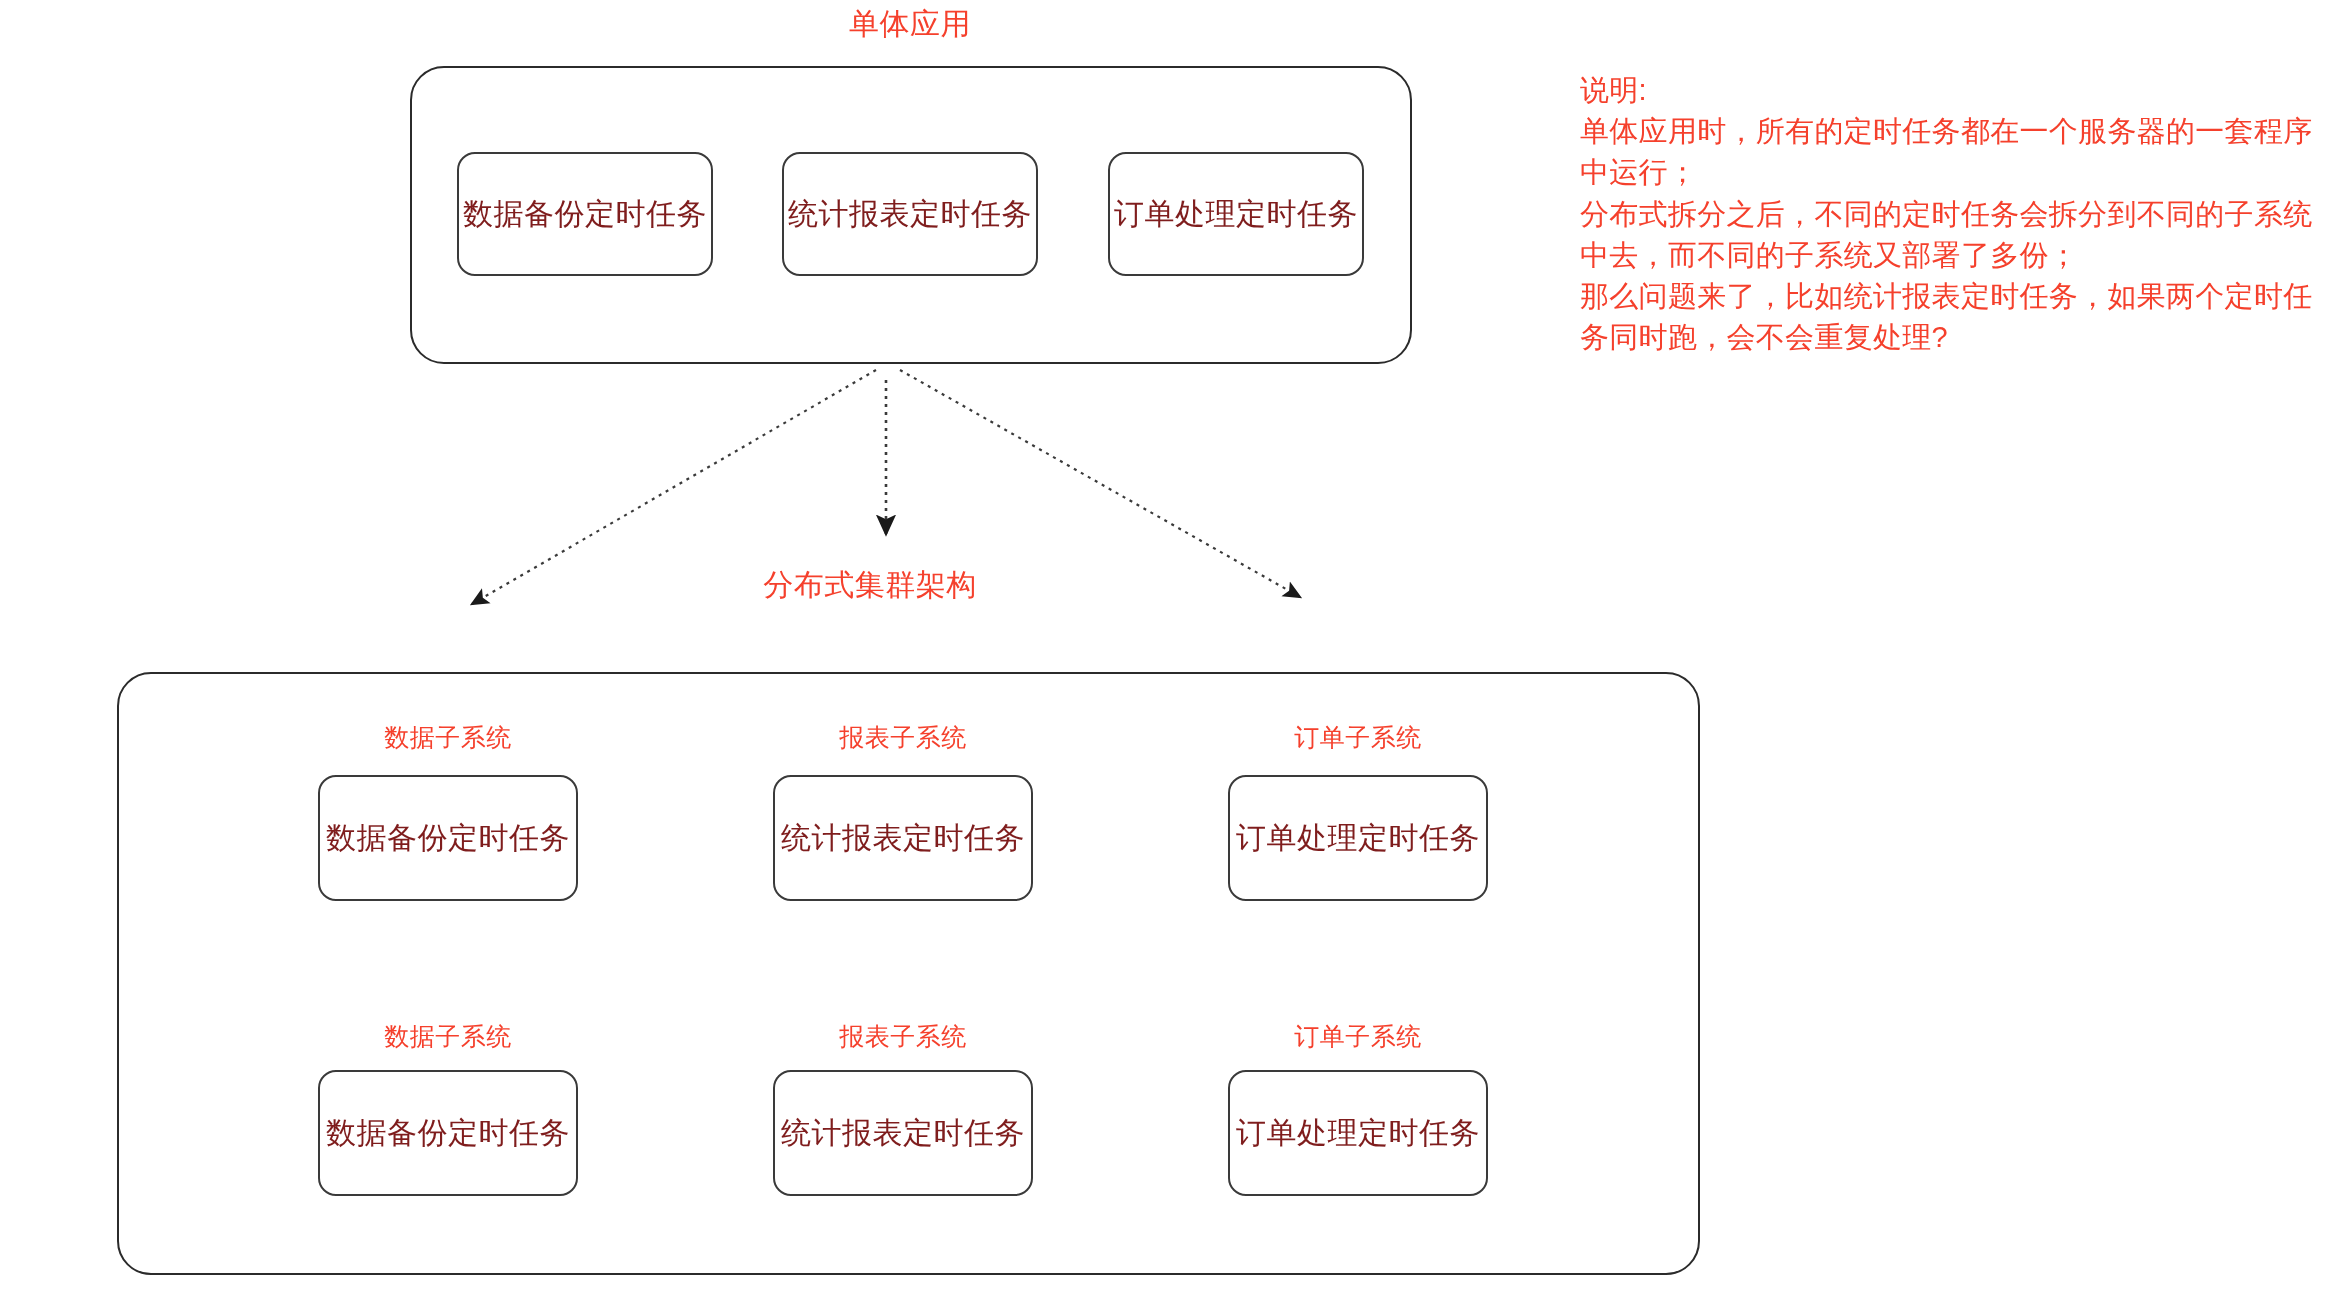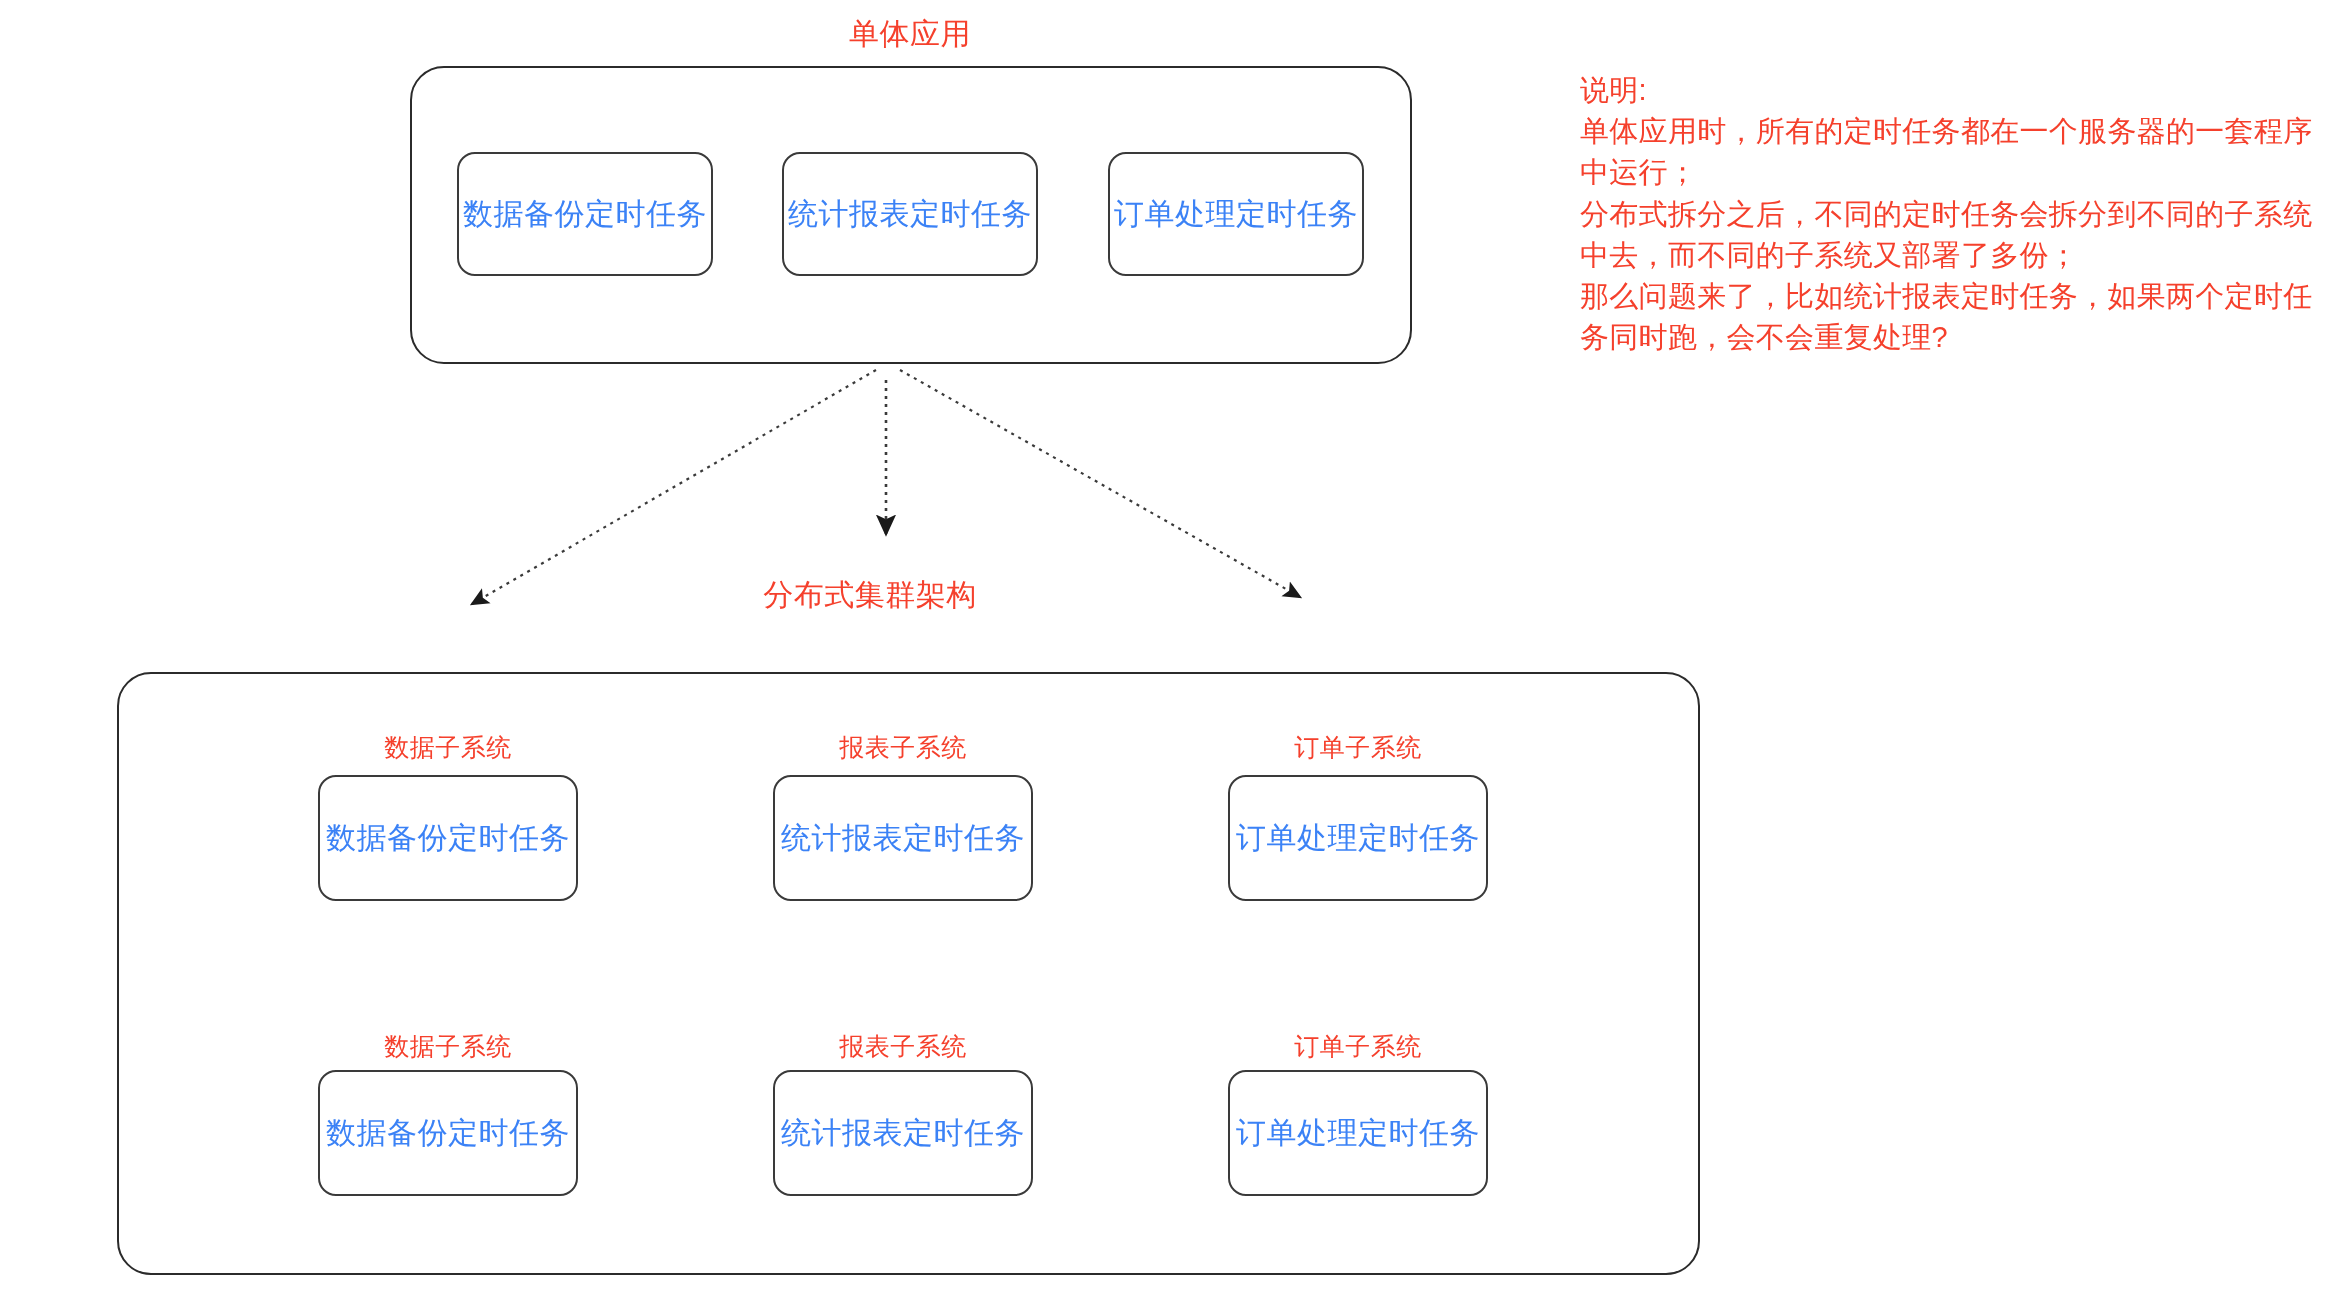--- a/index.html
+++ b/index.html
@@ -23,21 +23,20 @@
   
   .caption {
     position: absolute;
     color: #f5402c;
     font-size: 30px;
     font-weight: 400;
     line-height: 1.2;
     white-space: nowrap;
     text-align: center;
     letter-spacing: 0.5px;
-    margin-top: 10px;
   }
   .caption.sub {
     font-size: 25px;
   }
 
   
   .container-box {
     position: absolute;
     border: 2.5px solid #2b2b2b;
     border-radius: 34px;
@@ -49,21 +48,21 @@
   .task-box {
     position: absolute;
     border: 2.5px solid #3a3a3a;
     border-radius: 18px;
     background: #ffffff;
     box-sizing: border-box;
     display: flex;
     align-items: center;
     justify-content: center;
     font-size: 30px;
-    color: #3b82f6;
+    color: #7f1d1d;
     white-space: nowrap;
     letter-spacing: 0.5px;
   }
 
   
   #arrows {
     position: absolute;
     left: 0;
     top: 0;
     width: 2342px;

